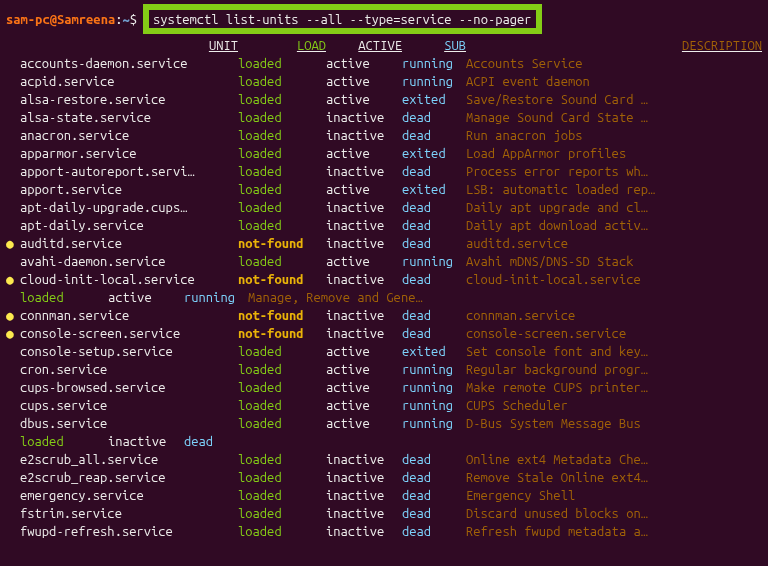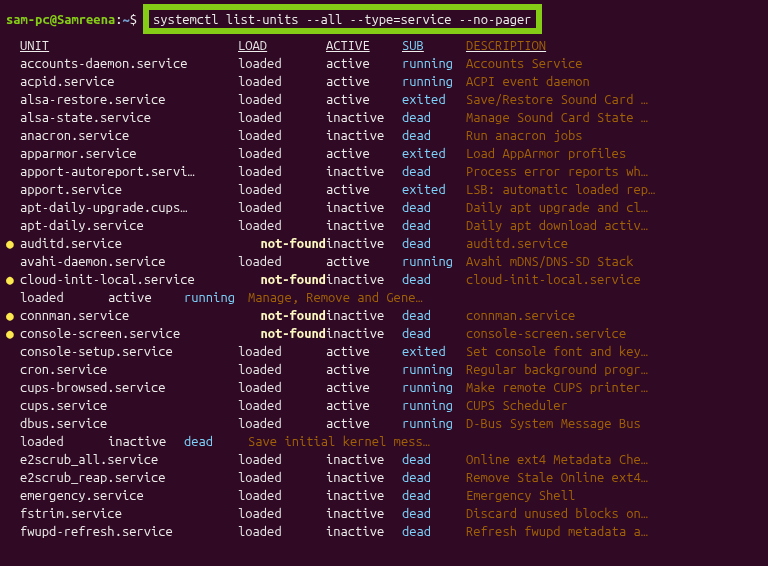--- a/index.html
+++ b/index.html
@@ -17,21 +17,21 @@
       height: 566px;
       overflow: hidden;
       padding: 4px 6px;
     }
     .prompt-line {
       display: flex;
       align-items: center;
       margin-bottom: 2px;
     }
     .prompt-user {
-      color: #84cc16;
+      color: #f97316;
       font-weight: bold;
     }
     .prompt-colon {
       color: #eeeeec;
     }
     .prompt-path {
       color: #729fcf;
       font-weight: bold;
     }
     .prompt-dollar {
@@ -41,20 +41,21 @@
     .command-box {
       border: 6px solid #84cc16;
       padding: 0 4px;
       color: #eeeeec;
     }
     .header-row {
       color: #eeeeec;
       text-decoration: underline;
       white-space: pre;
       padding-left: 14px;
+      text-align: right;
     }
     .table-body {
       padding-left: 0;
     }
     .row {
       display: flex;
       white-space: nowrap;
       overflow: hidden;
     }
     .bullet-col {
@@ -65,41 +66,40 @@
     .unit-col {
       width: 218px;
       flex-shrink: 0;
       overflow: hidden;
       text-overflow: ellipsis;
       color: #eeeeec;
     }
     .load-col {
       width: 88px;
       flex-shrink: 0;
-      color: #e5e5e5;
+      color: #84cc16;
     }
     .active-col {
       width: 76px;
       flex-shrink: 0;
       color: #eeeeec;
     }
     .sub-col {
       width: 64px;
       flex-shrink: 0;
       color: #7dd3fc;
     }
     .desc-col {
       flex: 1;
       overflow: hidden;
       color: #a16207;
     }
     .not-found {
-      color: #fef9c3;
+      color: #eab308;
       font-weight: bold;
-      text-align: right;
     }
     .bullet-yellow {
       color: #fce94f;
       font-weight: bold;
     }
     .header-flex {
       display: flex;
     }
   </style>
 </head>
@@ -289,21 +289,20 @@
       <span class="load-col">loaded</span>
       <span class="active-col">active</span>
       <span class="sub-col">running</span>
       <span class="desc-col">D-Bus System Message Bus</span>
     </div>
     <div class="row">
       <span class="bullet-col"></span>
       <span class="load-col">loaded</span>
       <span class="active-col">inactive</span>
       <span class="sub-col">dead</span>
-      <span class="desc-col">Save initial kernel mess…</span>
     </div>
     <div class="row">
       <span class="bullet-col"></span>
       <span class="unit-col">e2scrub_all.service</span>
       <span class="load-col">loaded</span>
       <span class="active-col">inactive</span>
       <span class="sub-col">dead</span>
       <span class="desc-col">Online ext4 Metadata Che…</span>
     </div>
     <div class="row">

